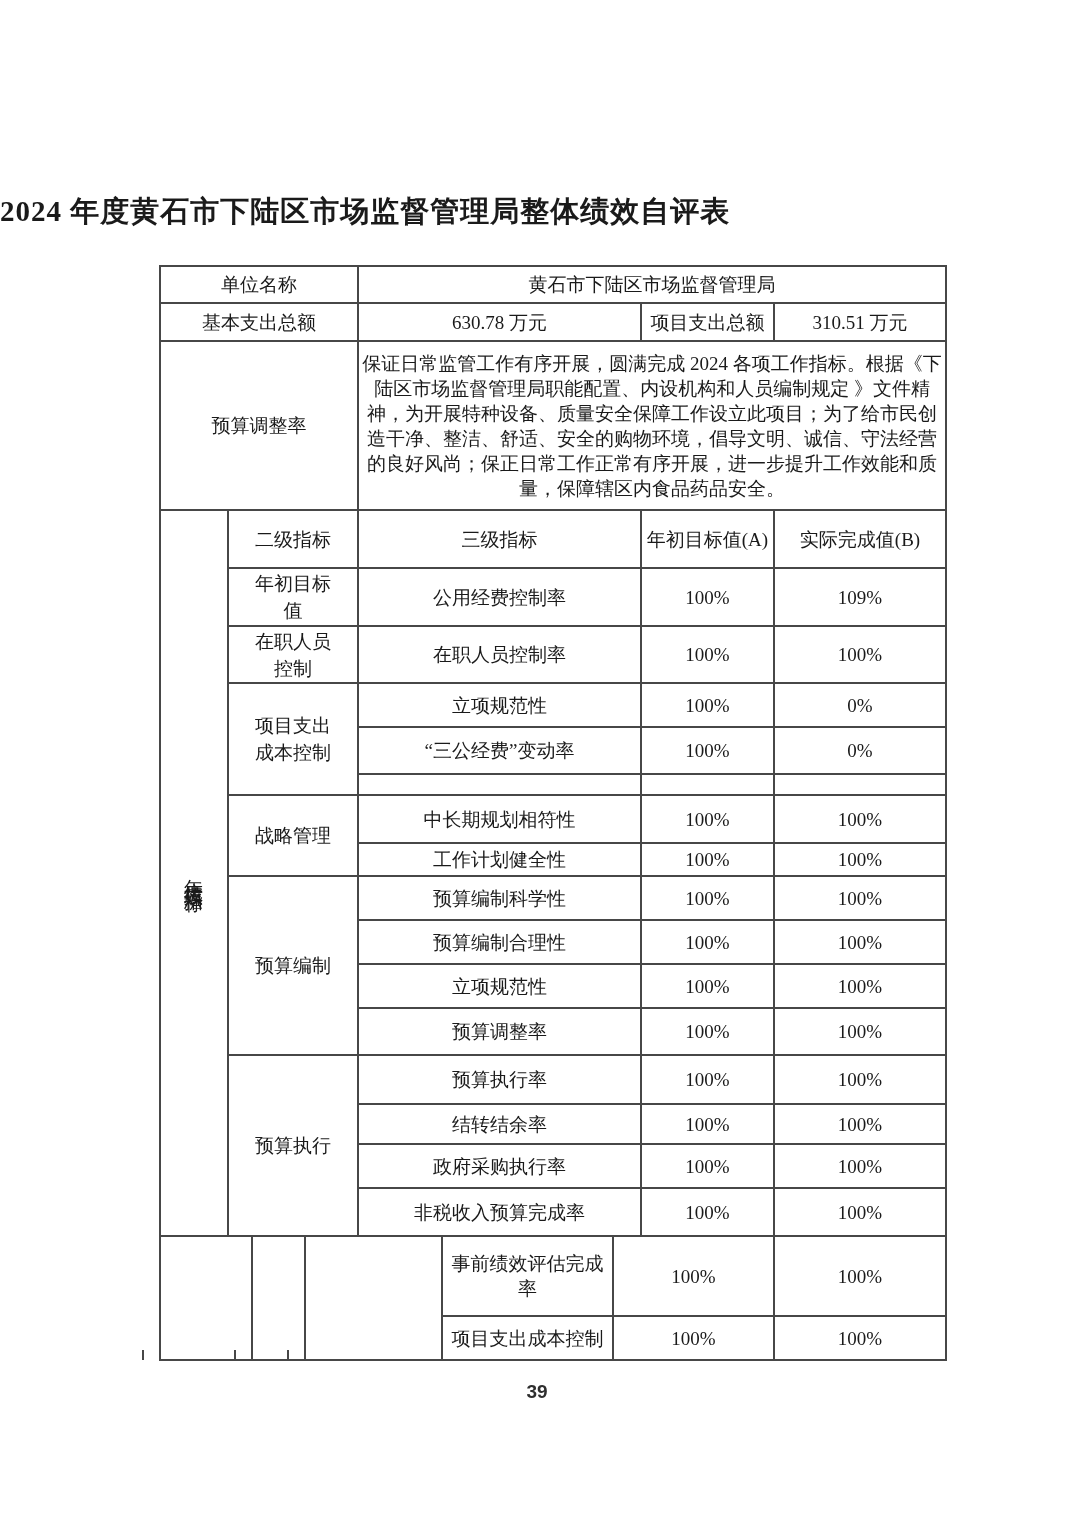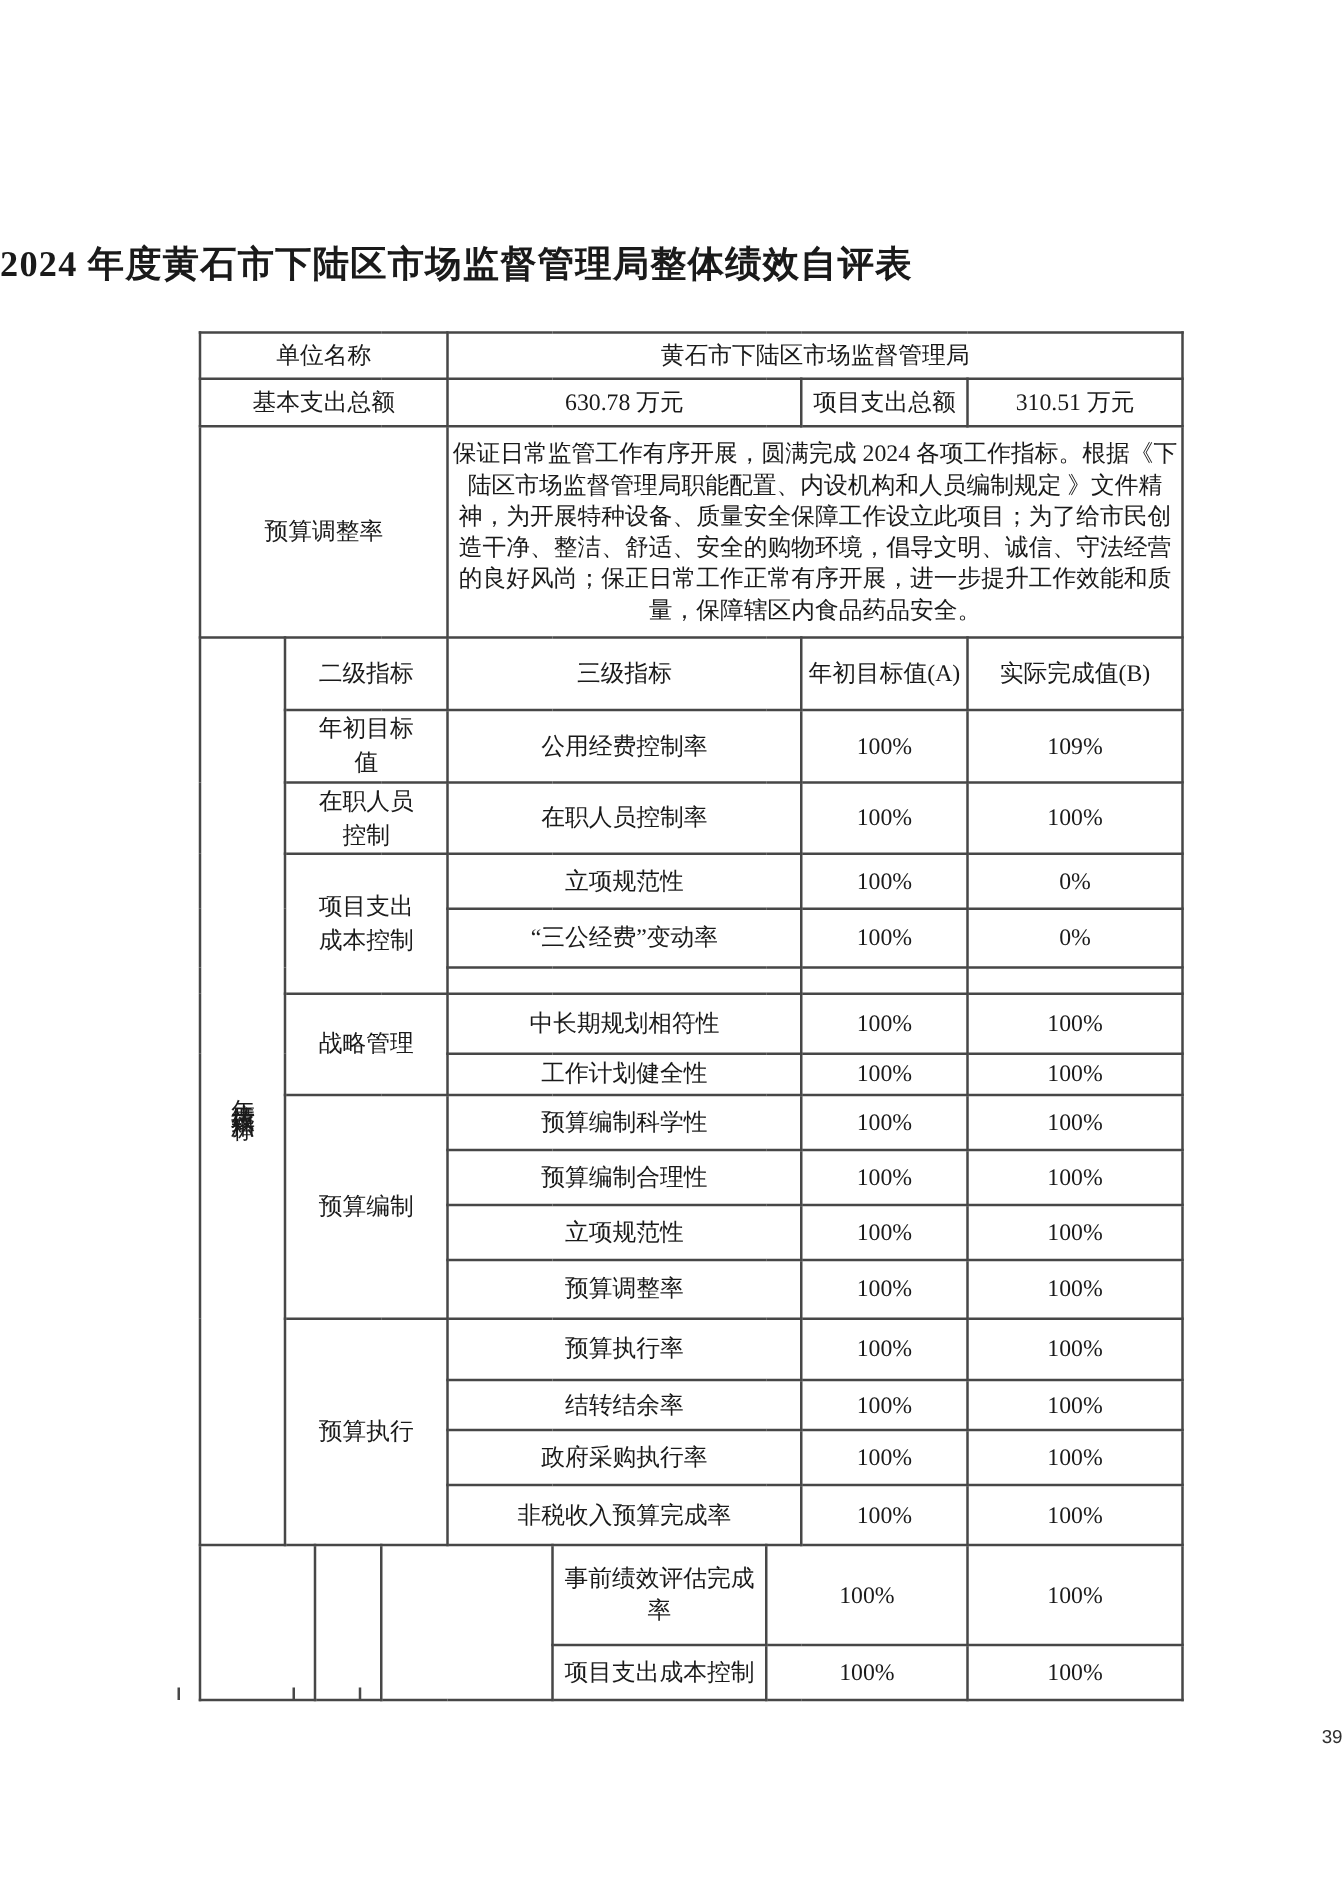--- a/index.html
+++ b/index.html
@@ -75,24 +75,25 @@
     width: 2px;
     height: 10px;
     background: #474747;
     top: 1350px;
   }
   .page-number {
     position: absolute;
     top: 1381px;
     left: 0;
     width: 100%;
-    text-align: right;
-    font-size: 15px;
+    text-align: center;
+    font-size: 19px;
     color: #2e2e2e;
     font-family: "Liberation Sans", "DejaVu Sans", sans-serif;
+    font-weight: bold;
   }
 </style>
 </head>
 <body>
 
 <div class="page">
 
   <div class="doc-title">2024 年度黄石市下陆区市场监督管理局整体绩效自评表</div>
 
   <table class="main-table">

